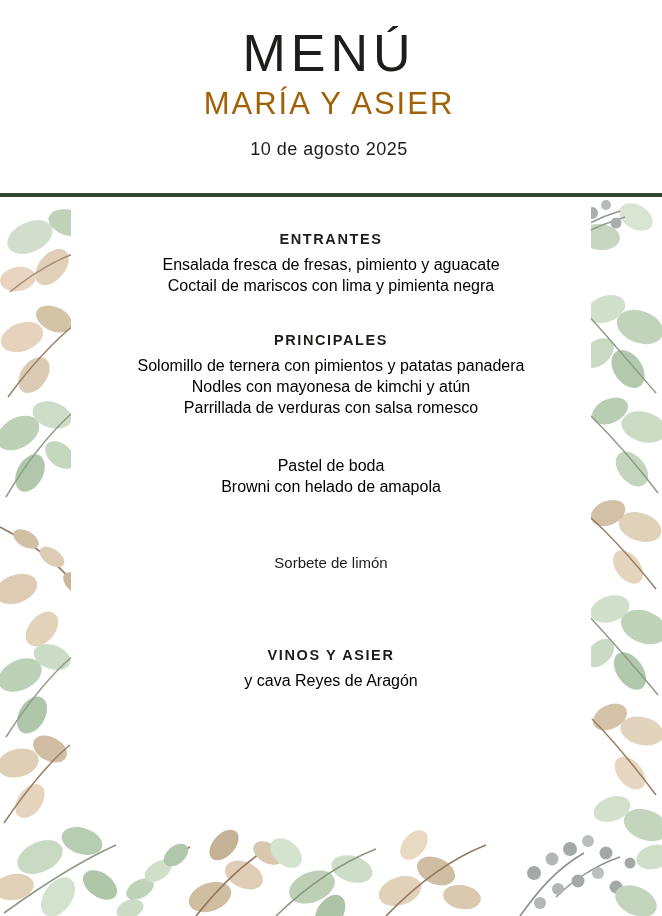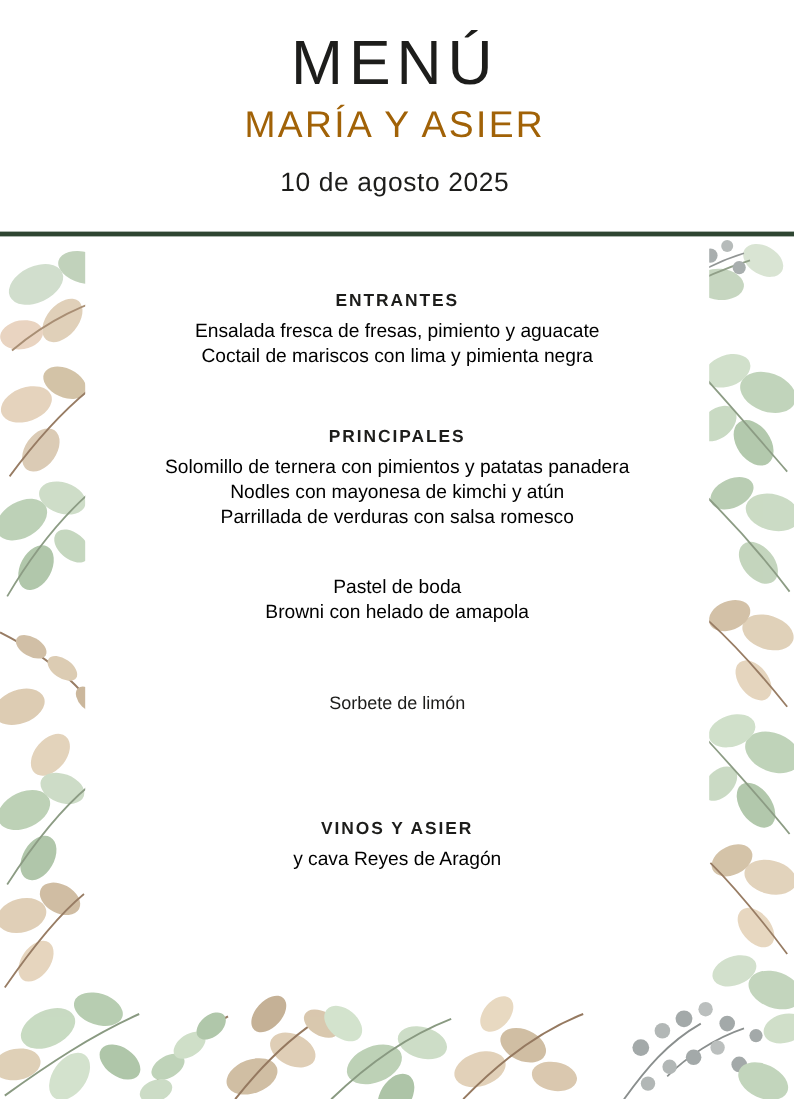--- a/index.html
+++ b/index.html
@@ -42,21 +42,21 @@
     font-weight: 400;
     font-size: 31px;
     letter-spacing: 2px;
     margin: 6px 0 0 0;
     line-height: 1.1;
     color: #a16207;
   }
   .event-date {
     font-family: "Liberation Sans", sans-serif;
     font-weight: 400;
-    font-size: 22px;
+    font-size: 18px;
     letter-spacing: 0.5px;
     margin: 18px 0 0 0;
     color: #1d1d1b;
   }
 
   
   .divider-rule {
     position: absolute;
     left: 0;
     top: 193px;
@@ -97,21 +97,21 @@
     width: 600px;
     z-index: 30;
     text-align: center;
   }
   .section { margin: 0 0 22px 0; }
   .section-title {
     font-family: "Liberation Sans", sans-serif;
     font-weight: bold;
     font-size: 14.5px;
     letter-spacing: 1.6px;
-    margin: 12px 0 7px 0;
+    margin: 0 0 7px 0;
     color: #1d1d1b;
   }
   .dish {
     font-family: "Liberation Sans", sans-serif;
     font-weight: 300;
     font-size: 16px;
     line-height: 1.32;
     margin: 0;
     color: #000000;
     white-space: nowrap;

